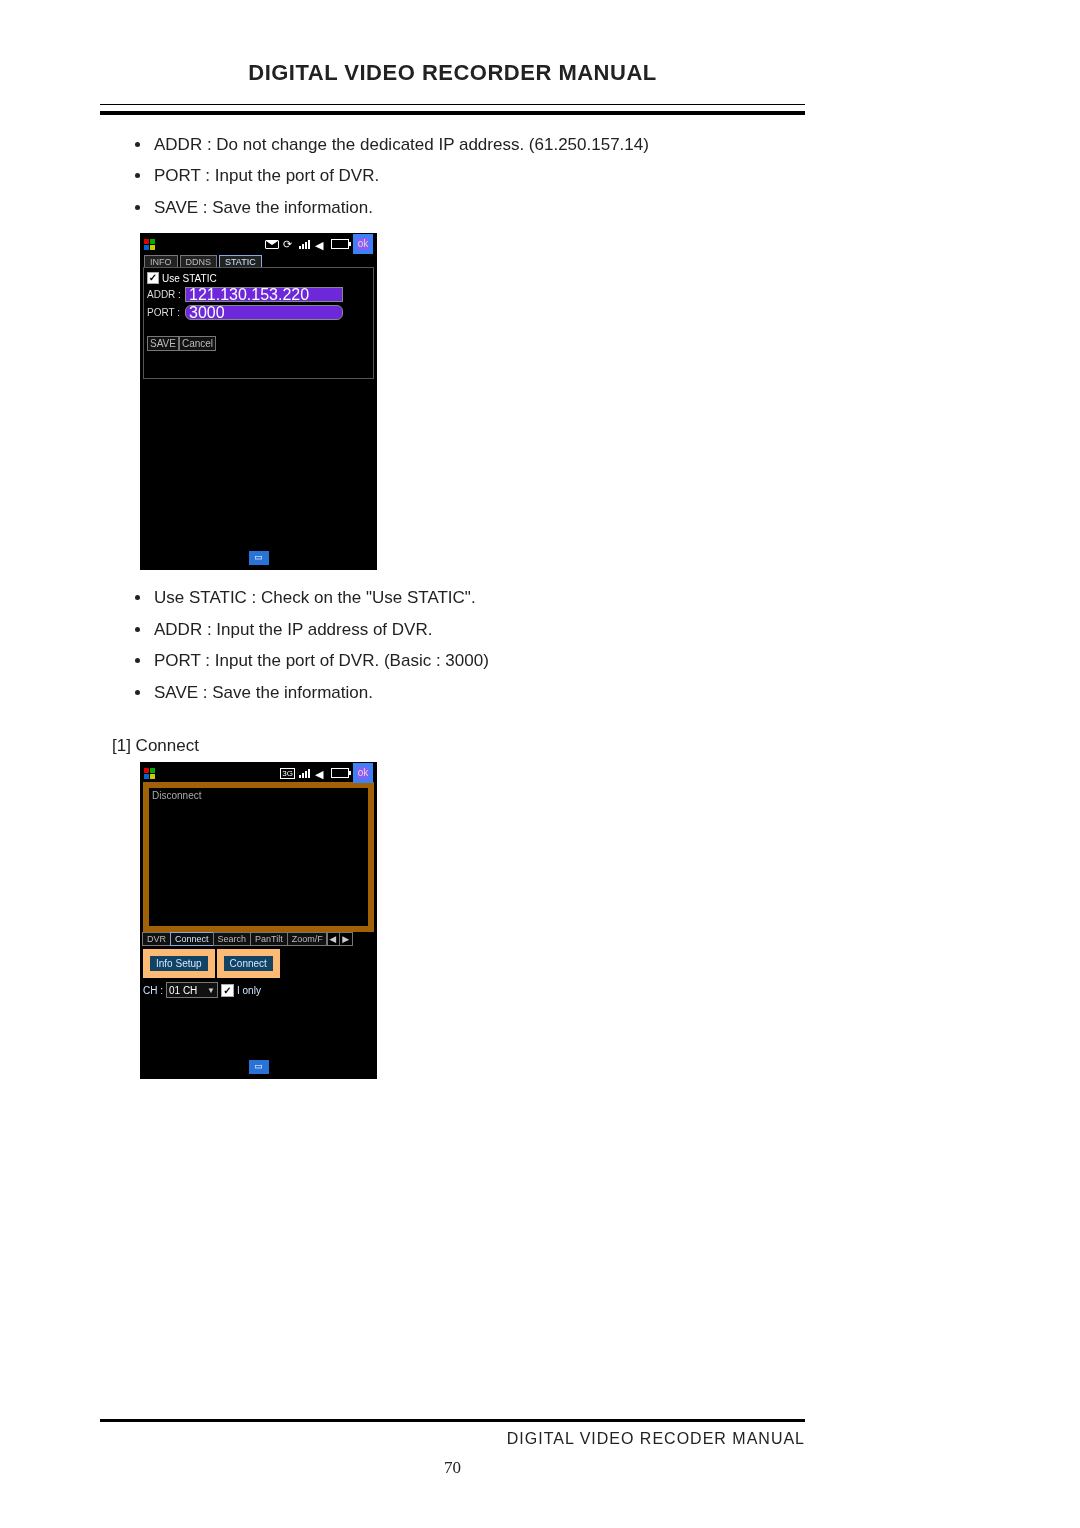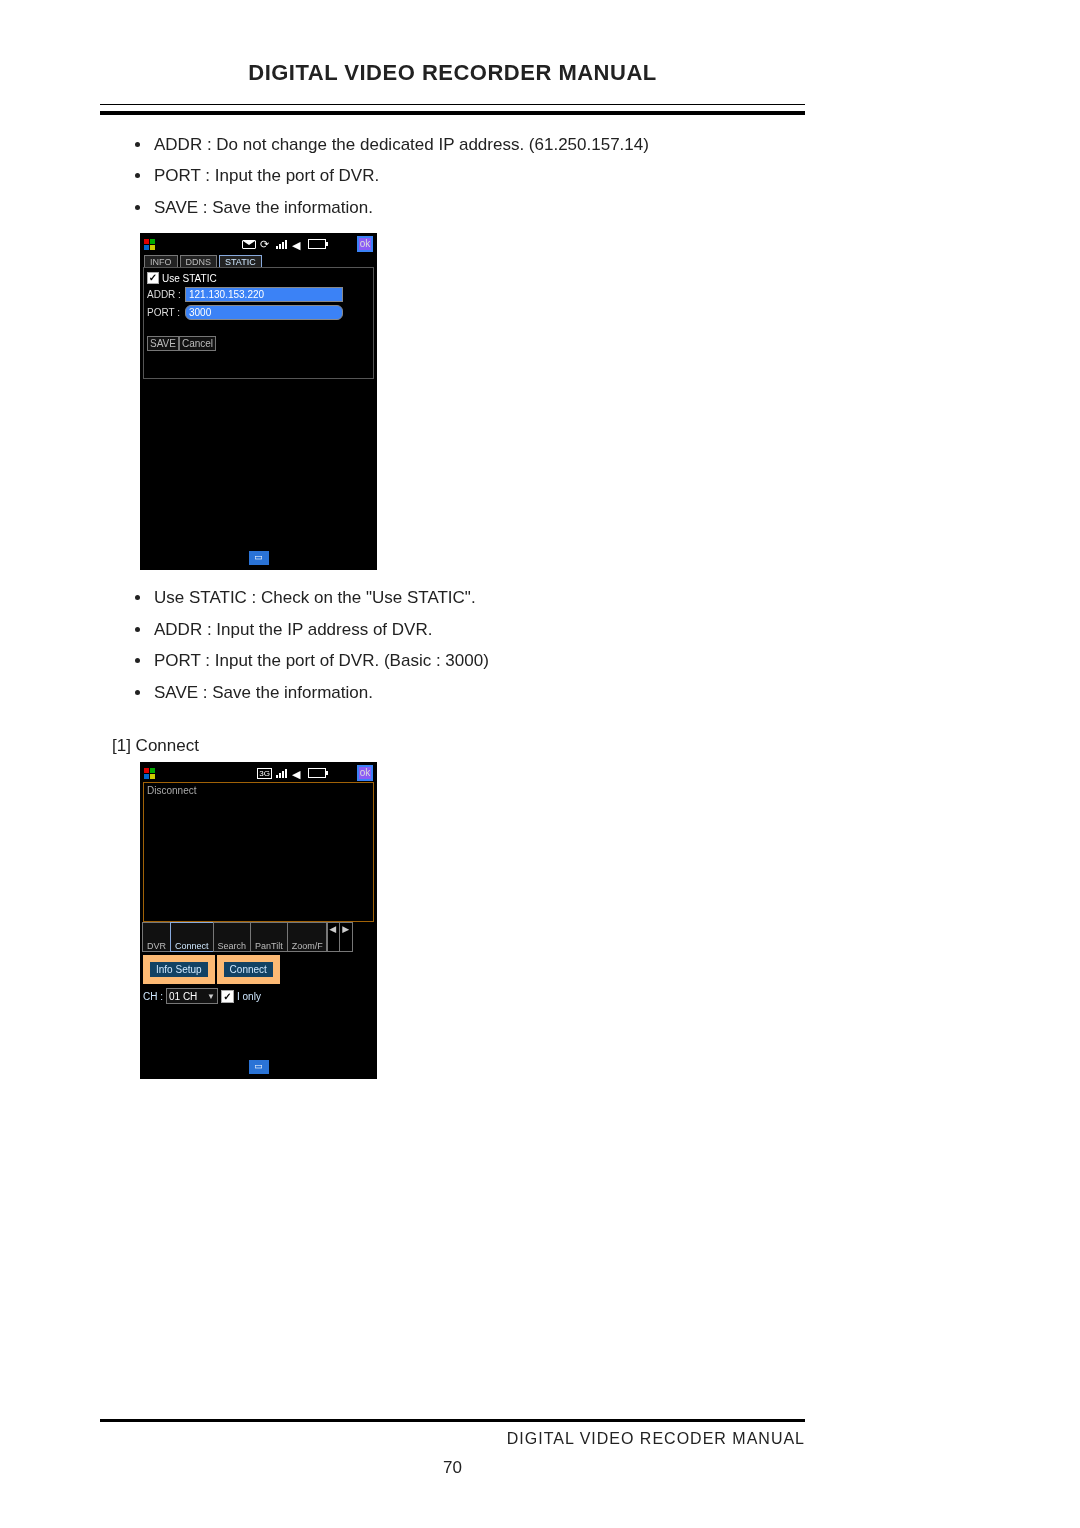--- a/index.html
+++ b/index.html
@@ -77,47 +77,47 @@
   .dev-icons { display:flex; gap:4px; align-items:center; }
   .ic { width:12px; height:10px; display:inline-block; }
   .ic-mail { border:1px solid #fff; border-radius:1px; position:relative; height:7px; }
   .ic-mail::after{content:"";position:absolute;left:0;top:0;border-left:6px solid transparent;border-right:6px solid transparent;border-top:4px solid #fff;}
   .ic-sync{ color:#fff; font-size:11px; line-height:10px; }
   .ic-sig{ position:relative; }
   .ic-sig span{position:absolute;bottom:0;background:#fff;width:2px;}
   .ic-spk{ color:#fff; font-size:11px; }
   .ic-batt{ width:16px;height:8px;border:1px solid #fff; position:relative; }
   .ic-batt::after{content:"";position:absolute;right:-3px;top:2px;width:2px;height:4px;background:#fff;}
-  .ic-x{ width:12px;height:12px;border:2px solid #3b82f6;background:#8b5cf6;color:#ddd;font-size:10px;line-height:11px;text-align:center;margin-left:27px; }
+  .ic-x{ width:12px;height:12px;border:4px solid #3b82f6;background:#8b5cf6;color:#ddd;font-size:10px;line-height:11px;text-align:center; }
   
   .dev1 { height: 335px; position: relative; }
   .dev-tabs { display:flex; gap:2px; padding:3px 3px 0 3px; }
   .dev-tab {
     font-size:9px; padding:1px 5px 0 5px; border:1px solid #777;
     background:#222; color:#bbb; border-bottom:none;
   }
   .dev-tab.active { border-color:#8ad; color:#cfe8ff; }
   .dev-panel {
     border:1px solid #555; margin:0 2px; height:112px; padding:4px 3px; box-sizing:border-box;
   }
   .dev-check { display:flex; align-items:center; gap:3px; font-size:10px; }
   .dev-check .box { width:10px;height:10px;border:1px solid #aaa;background:#fff;color:#000;font-size:10px;line-height:10px;text-align:center;font-weight:bold; }
   .dev-row { display:flex; align-items:center; gap:4px; margin-top:3px; font-size:10px; }
   .dev-label { width:34px; color:#ddd; }
-  .dev-input { flex:none; width:150px; height:13px; border:1px solid #888; background:#3b82f6; padding:0 3px; color:#fff; font-size:10px; line-height:13px; }
+  .dev-input { flex:none; width:150px; height:13px; border:1px solid #888; background:#6d28d9; padding:0 3px; color:#fff; font-size:16px; line-height:13px; }
   .dev-input.short { width:150px;border-radius:6px; }
   .dev-btnrow { display:flex; margin-top:16px; }
   .dev-btn { border:1px solid #777; padding:1px 2px; font-size:10px; color:#bbb; background:#111; }
   .dev-home { position:absolute; bottom:4px; left:50%; transform:translateX(-50%); width:20px; height:14px; background:#2a73d6; color:#fff; font-size:9px; text-align:center; line-height:13px; }
   
   .dev2 { height: 315px; position: relative; }
-  .dev2 .video-area { height:138px; margin:1px 2px 0 2px; border:1px solid #a16207; }
+  .dev2 .video-area { height:138px; margin:1px 2px 0 2px; border:6px solid #a16207; }
   .dev2 .disc { font-size:10px; color:#aaa; padding:2px 3px; }
   .dev2 .tabs2 { display:flex; padding:0 1px; }
-  .dev2 .tab2 { font-size:9px; border:1px solid #777; padding:18px 4px 0 4px; color:#bbb; background:#111; margin-right:-1px; }
+  .dev2 .tab2 { font-size:9px; border:1px solid #777; padding:1px 4px 0 4px; color:#bbb; background:#111; margin-right:-1px; }
   .dev2 .tab2.sel { color:#cfe8ff; border-color:#8ad; }
   .dev2 .arrows { display:flex; margin-left:-1px; }
   .dev2 .arrow { width:12px; border:1px solid #777; text-align:center; font-size:9px; line-height:12px; color:#ccc; margin-right:-1px; }
   .dev2 .subtabs { display:flex; margin:3px 2px 0 2px; }
   .dev2 .subtab { font-size:10px; border:7px solid #fdba74; background:#124264; color:#cfe8ff; padding:2px 6px; margin-right:2px; }
   .dev2 .chrow { display:flex; align-items:center; gap:3px; margin:4px 2px 0 2px; font-size:10px; color:#cfe8ff;}
   .dev2 .sel-box { width:46px; height:14px; border:1px solid #777; background:#111; display:flex; align-items:center; justify-content:space-between; padding:0 2px; color:#fff; font-size:10px; }
   .dev2 .sel-box .car { font-size:8px; color:#ccc; }
   .dev2 .chk { width:11px;height:11px;border:1px solid #aaa;background:#fff;color:#000;font-size:10px;line-height:11px;text-align:center;font-weight:bold; }
   .footer {
@@ -133,20 +133,21 @@
   }
   .foot-text {
     text-align: right;
     font-size: 16px;
     letter-spacing: 1px;
   }
   .foot-page {
     text-align: center;
     font-size: 17px;
     margin-top: 10px;
+    font-family: Liberation Serif, serif;
   }
 </style>
 </head>
 <body>
 
 <div class="page">
   <div class="header-title">DIGITAL VIDEO RECORDER MANUAL</div>
   <hr class="hr-thin">
   <hr class="hr-thick">
 

